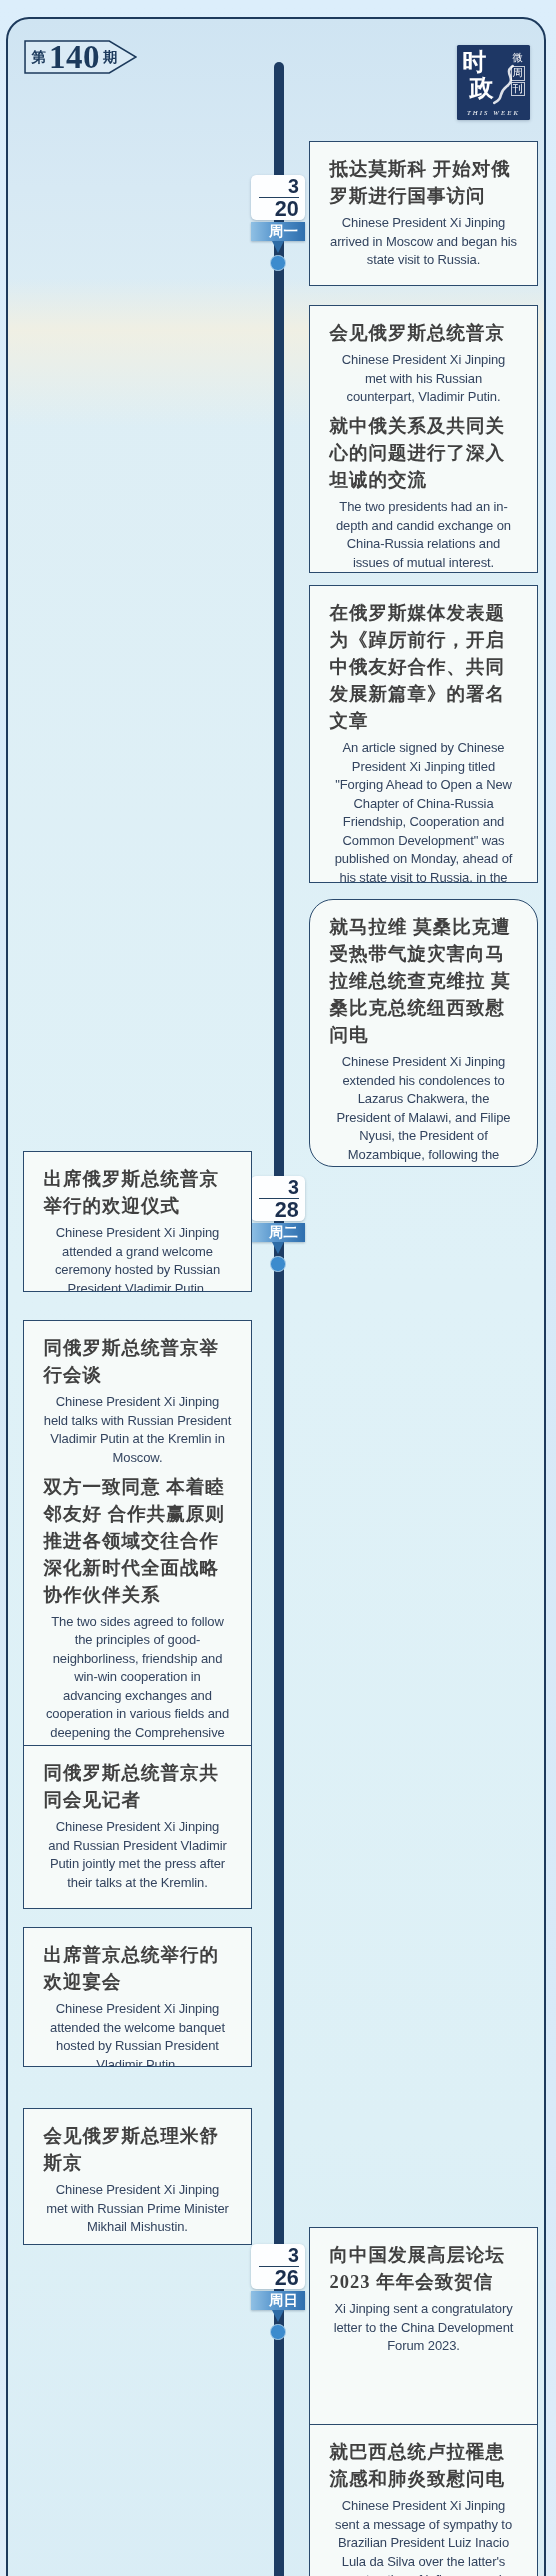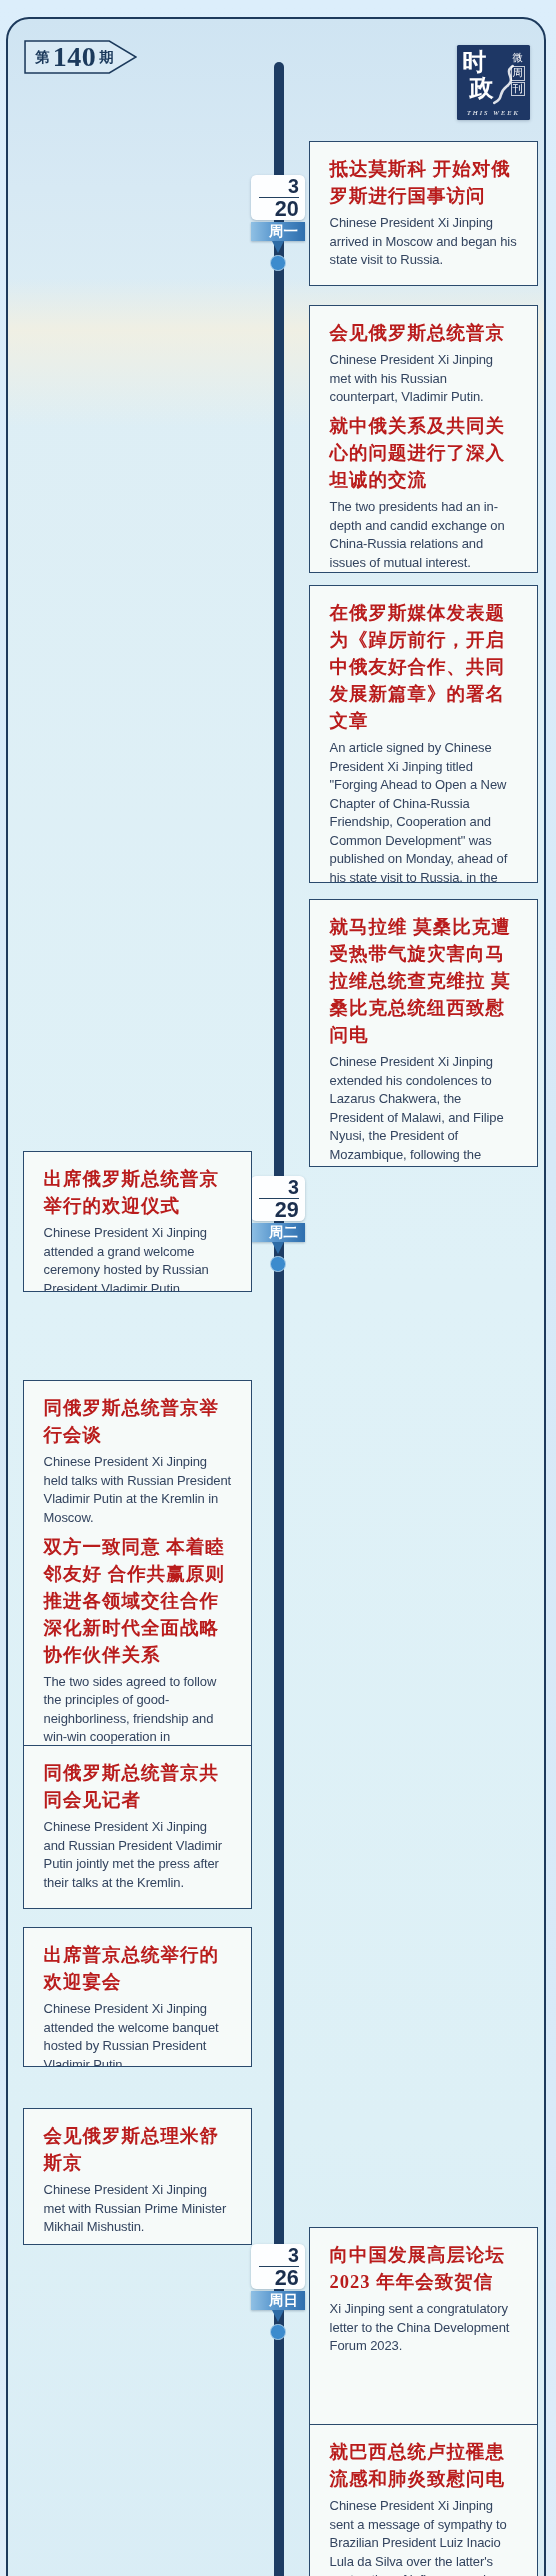--- a/index.html
+++ b/index.html
@@ -10,21 +10,21 @@
   .frame{position:absolute;left:6.2px;top:16.5px;width:540px;height:2825px;box-sizing:border-box;
     border:2.1px solid #1d3a5c;border-radius:23px;
     background:linear-gradient(180deg,#cfe4f2 0%,#d7e9f4 6%,#ddeef5 12%,#dff1f7 45%,#ddf0f6 75%,#d7ebf5 100%);}
   .cream-band{position:absolute;left:8.2px;top:278px;width:536px;height:149px;
     background:linear-gradient(180deg,rgba(246,241,224,0) 0%,rgba(246,240,222,0.75) 35%,rgba(240,243,238,0) 100%);}
   
   .issue{position:absolute;left:24px;top:40px;width:113px;height:34px;}
   .issue svg{position:absolute;left:0;top:0;}
   .issue-text{position:absolute;left:0;top:0;width:101px;height:34px;display:flex;align-items:center;justify-content:center;gap:3.1px;}
   .issue-text .small{font-family:"Liberation Serif",serif;font-size:14.4px;font-weight:700;color:#1c3a5c;}
-  .issue-text .num{font-family:"Liberation Serif",serif;font-size:28px;font-weight:700;color:#1c3a5c;letter-spacing:0.5px;}
+  .issue-text .num{font-family:"Liberation Serif",serif;font-size:33px;font-weight:700;color:#1c3a5c;letter-spacing:0.5px;}
   
   .masthead{position:absolute;left:457px;top:45px;width:73px;height:75px;background:#1e3765;border-radius:1.5px;
     box-shadow:0 1px 3.1px rgba(20,40,70,.25);}
   .mh-main{position:absolute;left:5.2px;top:4.1px;width:40px;height:52px;display:flex;flex-direction:column;
     font-family:"Liberation Serif",serif;font-weight:700;color:#fff;font-size:24px;line-height:26px;}
   .mh-main span:last-child{margin-left:7.2px;}
   .mh-vert{position:absolute;right:5.2px;top:7.2px;display:flex;flex-direction:column;gap:1.5px;
     font-family:"Liberation Serif",serif;color:#fff;font-size:10.3px;line-height:12.4px;text-align:center;}
   .mh-vert .boxed{border:0.5px solid rgba(255,255,255,.75);padding:0 1px;}
   .mh-swoosh{position:absolute;left:30px;top:18.5px;}
@@ -45,26 +45,26 @@
     color:#fff;font-size:14.4px;font-weight:700;line-height:18.5px;text-align:right;padding-right:7.2px;
     box-shadow:0 1px 2.1px rgba(30,60,90,.3);}
   .m-pointer{width:0;height:0;margin:0 auto;
     border-left:6.7px solid transparent;border-right:6.7px solid transparent;border-top:12.4px solid #2e6ca6;}
   .m-dot{width:13.4px;height:13.4px;border-radius:50%;background:#3c8bcd;border:1.5px solid #a8cde8;margin:2.1px auto 0;}
   
   .card{position:absolute;box-sizing:border-box;width:229px;background:#f6faf9;border:1px solid #2a4a6d;
     padding:14.4px 19.6px 10.3px 19.6px;overflow:hidden;}
   .card.right{left:309px;} .card.left{left:23px;}
   .c-r1{top:141px;height:145px;} .c-r2{top:305px;height:268px;} .c-r3{top:585px;height:298px;}
-  .c-r4{top:899px;height:268px;} .c-l1{top:1151px;height:141px;} .c-l2{top:1380px;height:517px;}
+  .c-r4{top:899px;height:268px;border-radius:24px;} .c-l1{top:1151px;height:141px;} .c-l2{top:1320px;height:517px;}
   .c-l3{top:1745px;height:164px;} .c-l4{top:1927px;height:140px;} .c-l5{top:2108px;height:137px;}
   .c-r5{top:2227px;height:221px;} .c-r6{top:2424px;height:164px;}
   .card h3{margin:0 0 4.1px 0;font-family:"Liberation Serif",serif;font-weight:700;
-    font-size:18.5px;line-height:27px;letter-spacing:1px;color:#b91c1c;}
-  .card p{margin:0;font-size:13px;line-height:18.5px;color:#33445f;letter-spacing:-0.1px;}
+    font-size:18.5px;line-height:27px;letter-spacing:1px;color:#404040;}
+  .card p{margin:0;font-size:13px;line-height:18.5px;color:#33445f;letter-spacing:-0.1px;text-align:center;}
   .card .item2{margin-top:6.2px;}
 </style>
 </head>
 <body>
 
 <div class="poster">
 
   <div class="frame"></div>
   <div class="cream-band"></div>
 
@@ -105,21 +105,21 @@
     </div>
     <div class="m-week">周一</div>
     <div class="m-pointer"></div>
     <div class="m-dot"></div>
   </div>
 
   <div class="marker m2">
     <div class="m-box">
       <div class="m-month">3</div>
       <div class="m-rule"></div>
-      <div class="m-day">29</div>
+      <div class="m-day">28</div>
     </div>
     <div class="m-week">周二</div>
     <div class="m-pointer"></div>
     <div class="m-dot"></div>
   </div>
 
   <div class="marker m3">
     <div class="m-box">
       <div class="m-month">3</div>
       <div class="m-rule"></div>

